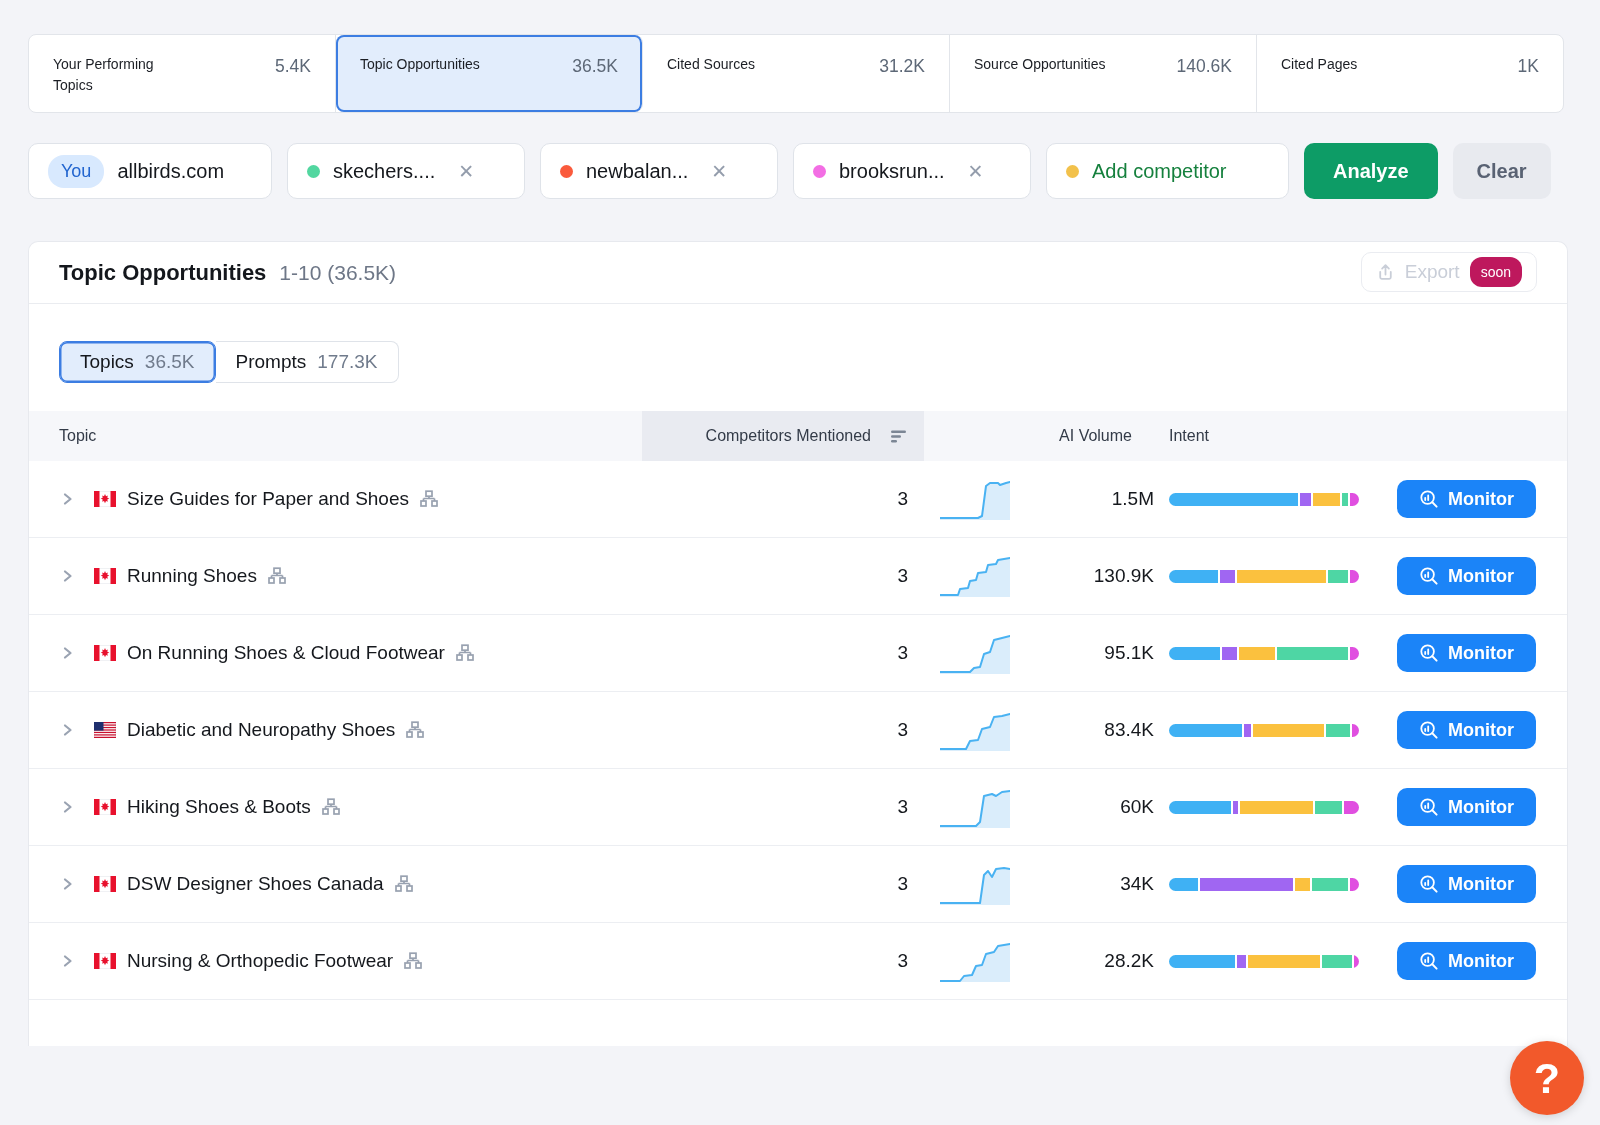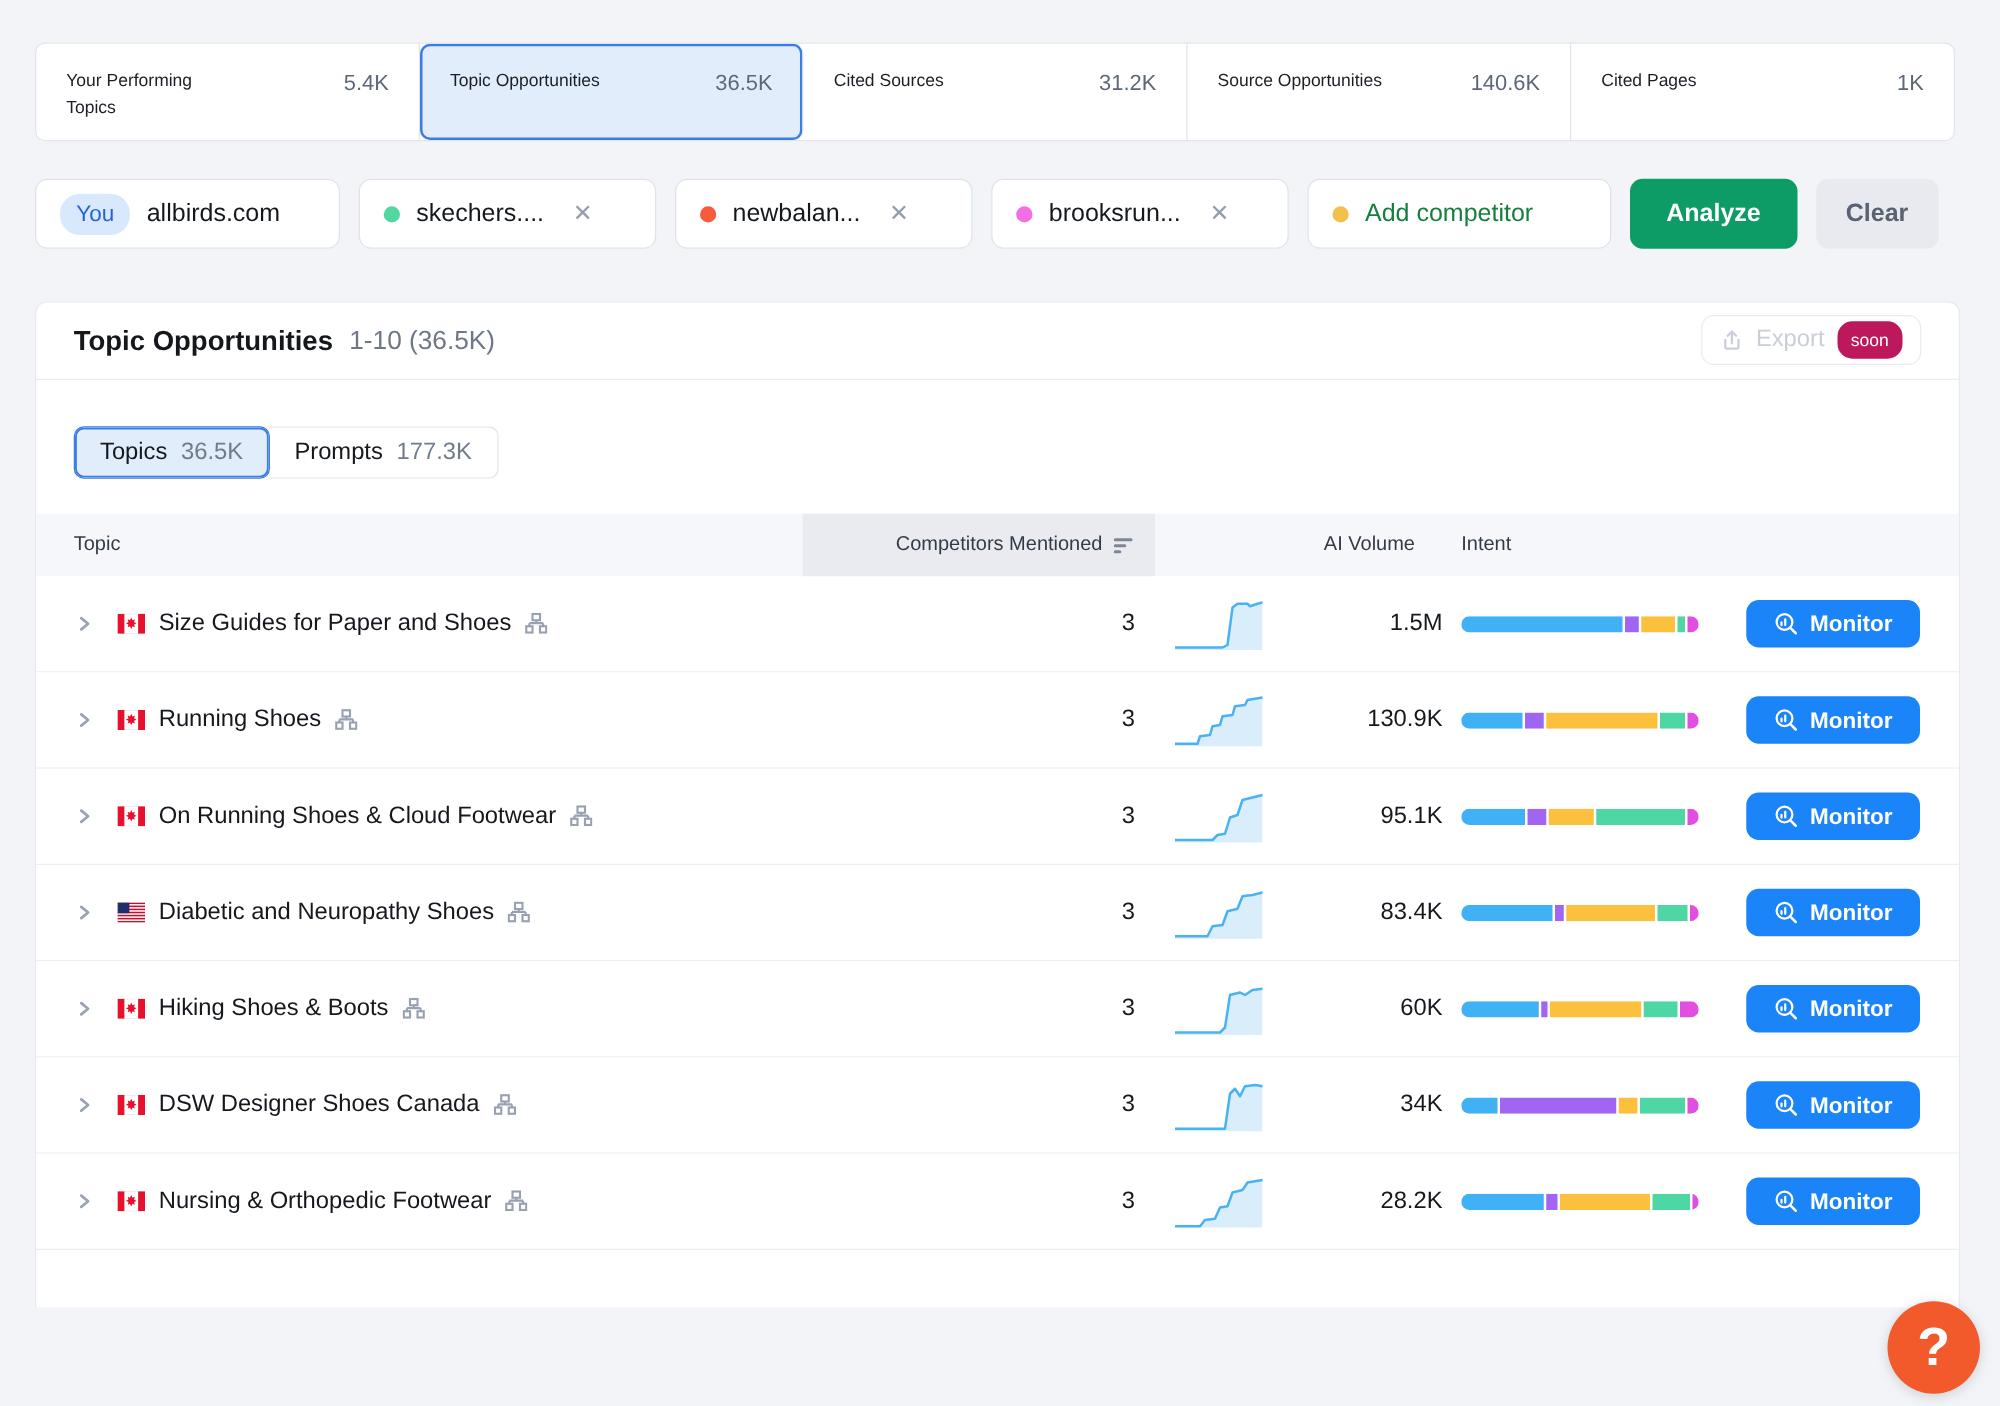--- a/index.html
+++ b/index.html
@@ -37,21 +37,21 @@
 .seg { display:inline-flex; }
 .seg-btn { height:42px; display:flex; align-items:center; gap:11px; padding:0 20px; font-size:19px; background:#fff; border:1px solid #dfe3e9; cursor:pointer; font-family:inherit; }
 .seg-btn.first { border-radius:8px 0 0 8px; }
 .seg-btn.last { border-radius:0 8px 8px 0; border-left:none; }
 .seg-btn.selected { background:#e2edfc; box-shadow: inset 0 0 0 1.5px #3c7de2; border-color:#3c7de2; border-radius:8px; }
 .seg-label { color:#15181d; }
 .seg-count { color:#707b8c; }
 .thead { display:flex; align-items:stretch; height:50px; background:#f6f7fa; font-size:16px; color:#333b48; }
 .th { display:flex; align-items:center; }
 .th-topic { flex:1; padding-left:30px; }
-.th-comp { width:282px; background:#e9ebf1; justify-content:flex-end; padding-right:16px; gap:9px; }
+.th-comp { width:282px; background:#e9ebf1; justify-content:flex-end; padding-right:16px; gap:20px; }
 .th-vol { width:230px; justify-content:flex-end; padding-right:22px; }
 .th-intent { width:243px; padding-left:15px; }
 .th-monitor { width:170px; }
 .trow { display:flex; align-items:center; height:77px; border-bottom:1px solid #eceef2; background:#fff; }
 .col-topic { flex:1; display:flex; align-items:center; padding-left:30px; min-width:0; }
 .chev { margin-right:19px; flex:none; cursor:pointer; }
 .flag { margin-right:11px; flex:none; display:flex; }
 .topic-text { font-size:19px; color:#15181d; white-space:nowrap; }
 .sitemap { margin-left:11px; flex:none; }
 .col-comp { width:282px; text-align:right; padding-right:16px; font-size:19px; color:#15181d; }

